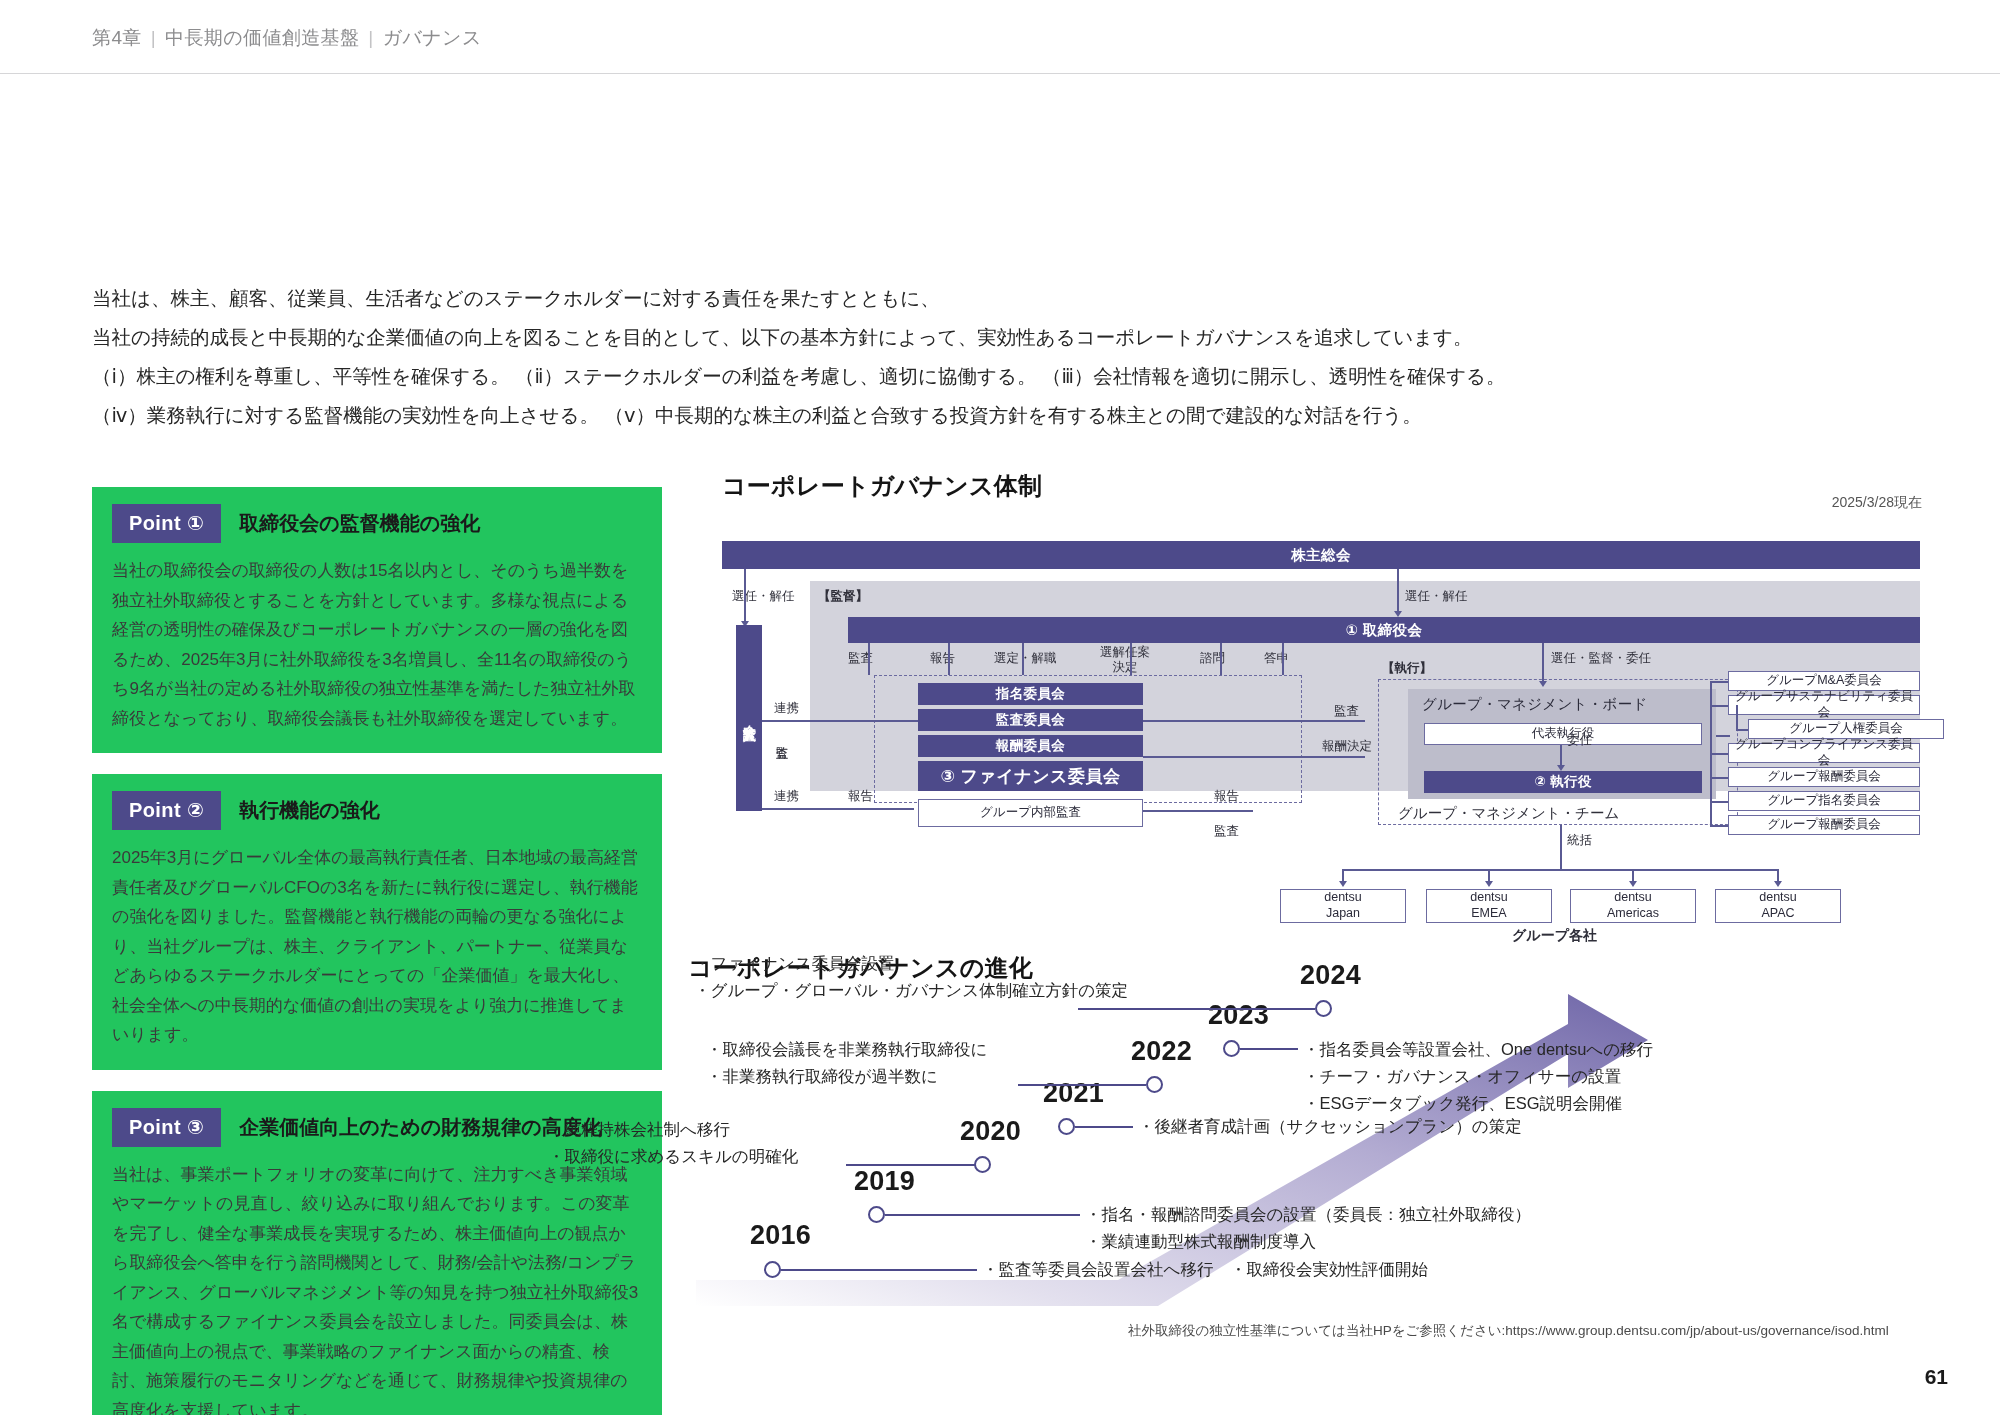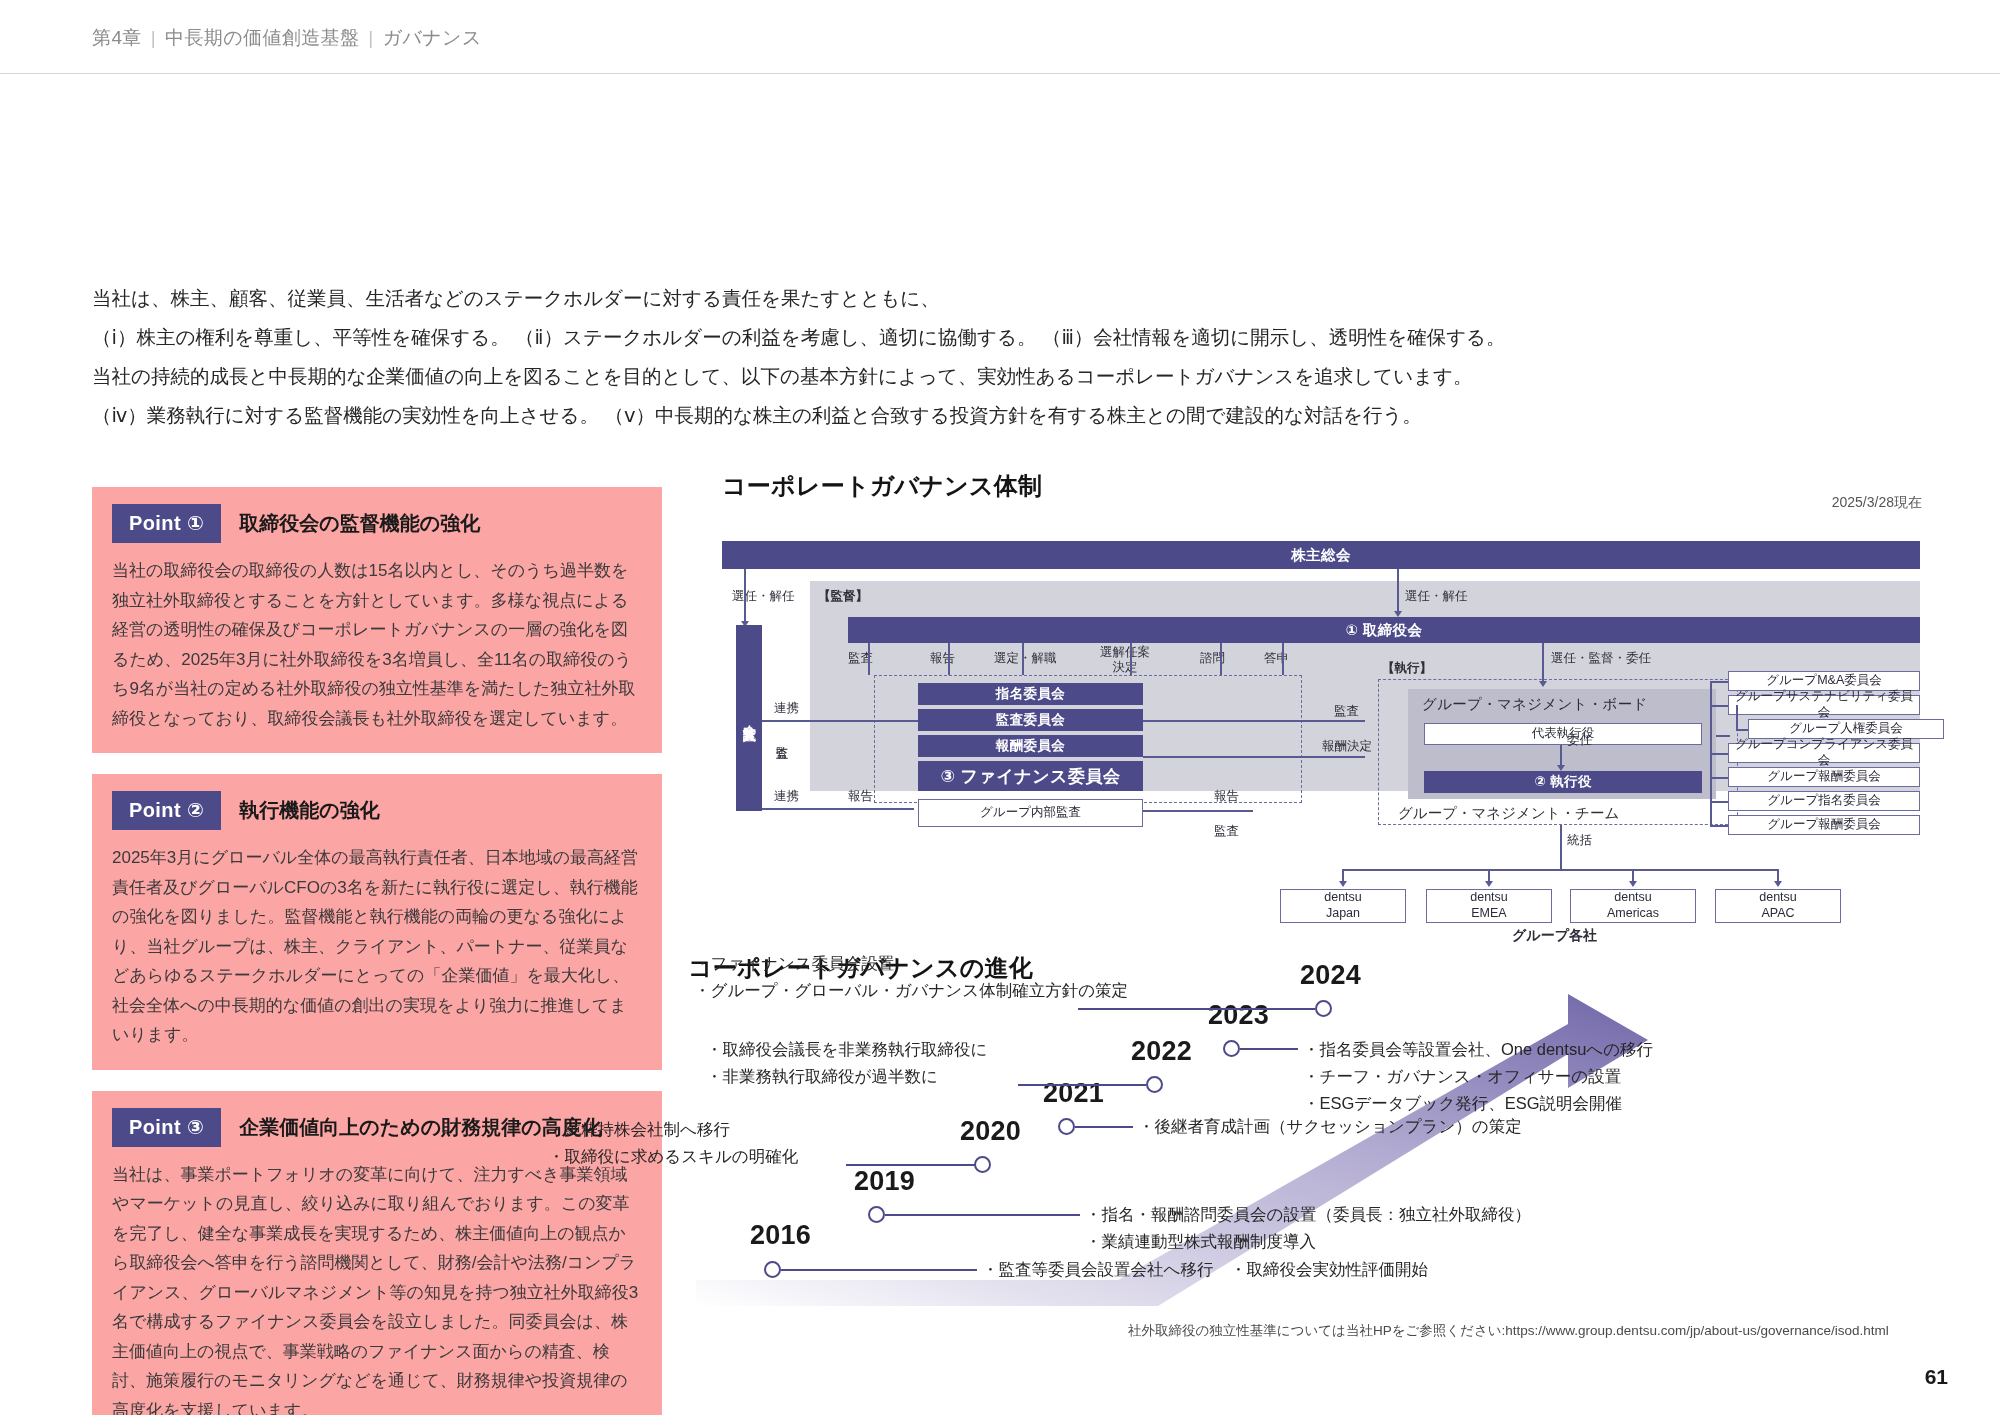--- a/index.html
+++ b/index.html
@@ -35,21 +35,21 @@
   
   .page-title {
     position: absolute; left: 92px; top: 185px;
     font-size: 49px; font-weight: bold; letter-spacing: .005em; color: #1a1a1a;
   }
   .intro { position: absolute; left: 92px; top: 279px; width: 1500px; }
   .intro p { font-size: 19.5px; line-height: 39px; color: #262626; white-space: nowrap; }
 
   
   .points { position: absolute; left: 92px; top: 487px; width: 570px; }
-  .point-card { background: #fca5a5; padding: 17px 20px 20px 20px; margin-bottom: 21px; }
+  .point-card { background: #22c55e; padding: 17px 20px 20px 20px; margin-bottom: 21px; }
   .point-head { display: flex; align-items: center; margin-bottom: 13px; }
   .point-badge {
     background: #4d4a8a; color: #fff; font-size: 20px; font-weight: bold;
     padding: 7px 17px 8px 17px; letter-spacing: .02em; white-space: nowrap;
   }
   .point-title {
     margin-left: 18px; font-size: 20px; font-weight: bold; color: #1a1a1a; white-space: nowrap;
   }
   .point-body { font-size: 17px; line-height: 29.5px; color: #3a3a3a; }
 
@@ -123,22 +123,22 @@
 
   <div class="header">
     <div class="breadcrumb">
       <span>第4章</span><span class="sep">|</span><span>中長期の価値創造基盤</span><span class="sep">|</span><span>ガバナンス</span>
     </div>
   </div>
 
 
   <div class="intro">
     <p>当社は、株主、顧客、従業員、生活者などのステークホルダーに対する責任を果たすとともに、</p>
+    <p>当社の持続的成長と中長期的な企業価値の向上を図ることを目的として、以下の基本方針によって、実効性あるコーポレートガバナンスを追求しています。</p>
     <p>（ⅰ）株主の権利を尊重し、平等性を確保する。 （ⅱ）ステークホルダーの利益を考慮し、適切に協働する。 （ⅲ）会社情報を適切に開示し、透明性を確保する。</p>
-    <p>当社の持続的成長と中長期的な企業価値の向上を図ることを目的として、以下の基本方針によって、実効性あるコーポレートガバナンスを追求しています。</p>
     <p>（ⅳ）業務執行に対する監督機能の実効性を向上させる。 （ⅴ）中長期的な株主の利益と合致する投資方針を有する株主との間で建設的な対話を行う。</p>
   </div>
 
   <div class="points">
 
     <div class="point-card">
       <div class="point-head">
         <div class="point-badge">Point ①</div>
         <div class="point-title">取締役会の監督機能の強化</div>
       </div>

